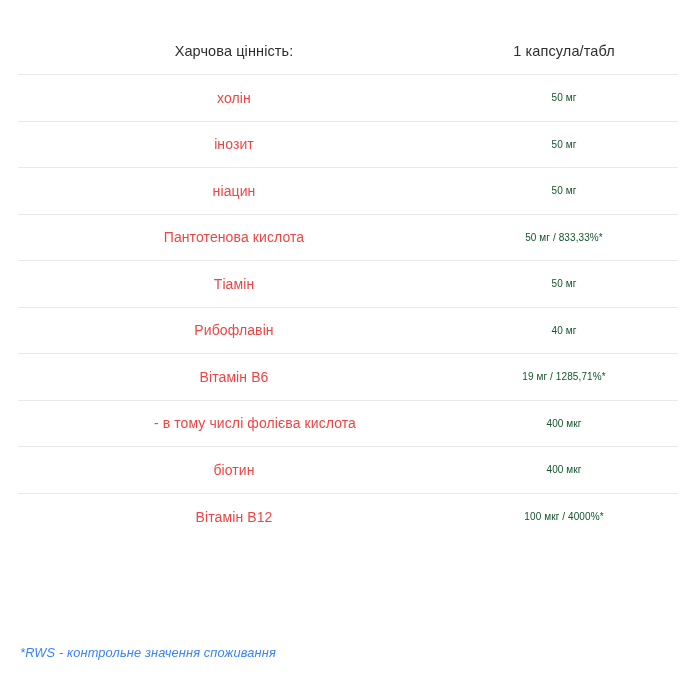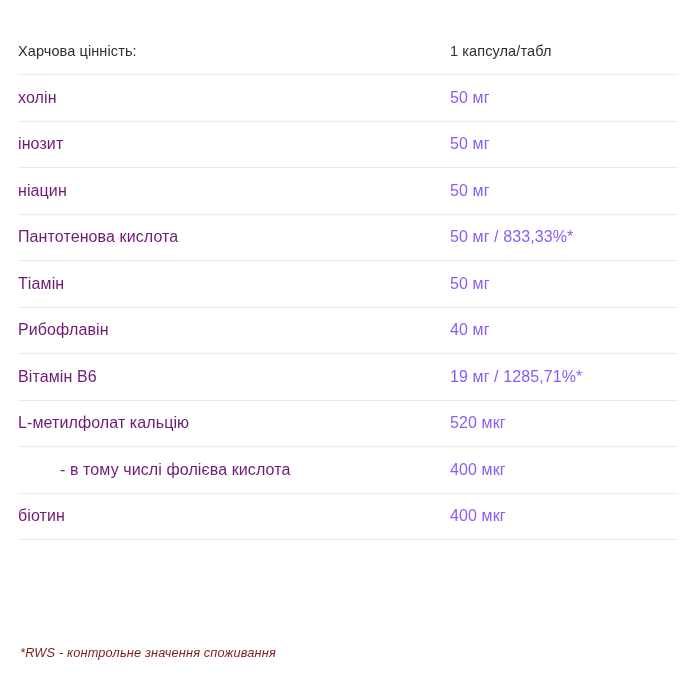--- a/index.html
+++ b/index.html
@@ -35,41 +35,41 @@
   }
 
   .nutrition-table tr {
     height: 46.5px;
   }
 
   .nutrition-table th,
   .nutrition-table td {
     padding: 0;
     margin: 0;
-    text-align: left;
+    text-align: center;
     vertical-align: middle;
     font-weight: normal;
     white-space: nowrap;
   }
 
   
   .col-label { width: 432px; }
   .col-value { width: 228px; }
 
   
   .cell-label {
     padding-left: 9px;
-    font-size: 16px;
-    color: #701a75;
+    font-size: 14px;
+    color: #ef4444;
     letter-spacing: 0.1px;
   }
   .cell-value {
     padding-left: 432px;
-    font-size: 16px;
-    color: #8b5cf6;
+    font-size: 10px;
+    color: #14532d;
     letter-spacing: 0.1px;
   }
 
   
   .header-row .cell-label,
   .header-row .cell-value {
     color: #2f2f2f;
     font-size: 14.5px;
   }
 
@@ -83,21 +83,21 @@
     padding-left: 42px;
   }
 
   
   .footnote {
     position: absolute;
     left: 20px;
     top: 645px;
     font-size: 12.8px;
     font-style: italic;
-    color: #7f1d1d;
+    color: #3b82f6;
     letter-spacing: 0.15px;
     white-space: nowrap;
   }
 </style>
 </head>
 <body>
 
 <div class="page">
 
   <table class="nutrition-table">
@@ -134,29 +134,29 @@
         </tr>
         <tr class="divider-row">
           <td class="cell-label">Рибофлавін</td>
           <td class="cell-value">40 мг</td>
         </tr>
         <tr class="divider-row">
           <td class="cell-label">Вітамін B6</td>
           <td class="cell-value">19 мг / 1285,71%*</td>
         </tr>
         <tr class="divider-row">
-          <td class="cell-label">L-метилфолат кальцію</td>
-          <td class="cell-value">520 мкг</td>
-        </tr>
-        <tr class="divider-row">
           <td class="cell-label sub-item">- в тому числі фолієва кислота</td>
           <td class="cell-value">400 мкг</td>
         </tr>
         <tr class="divider-row">
           <td class="cell-label">біотин</td>
           <td class="cell-value">400 мкг</td>
+        </tr>
+        <tr>
+          <td class="cell-label">Вітамін B12</td>
+          <td class="cell-value">100 мкг / 4000%*</td>
         </tr>
       </tbody>
   </table>
 
   <div class="footnote">*RWS - контрольне значення споживання</div>
 
 </div>
 
 </body></html>

